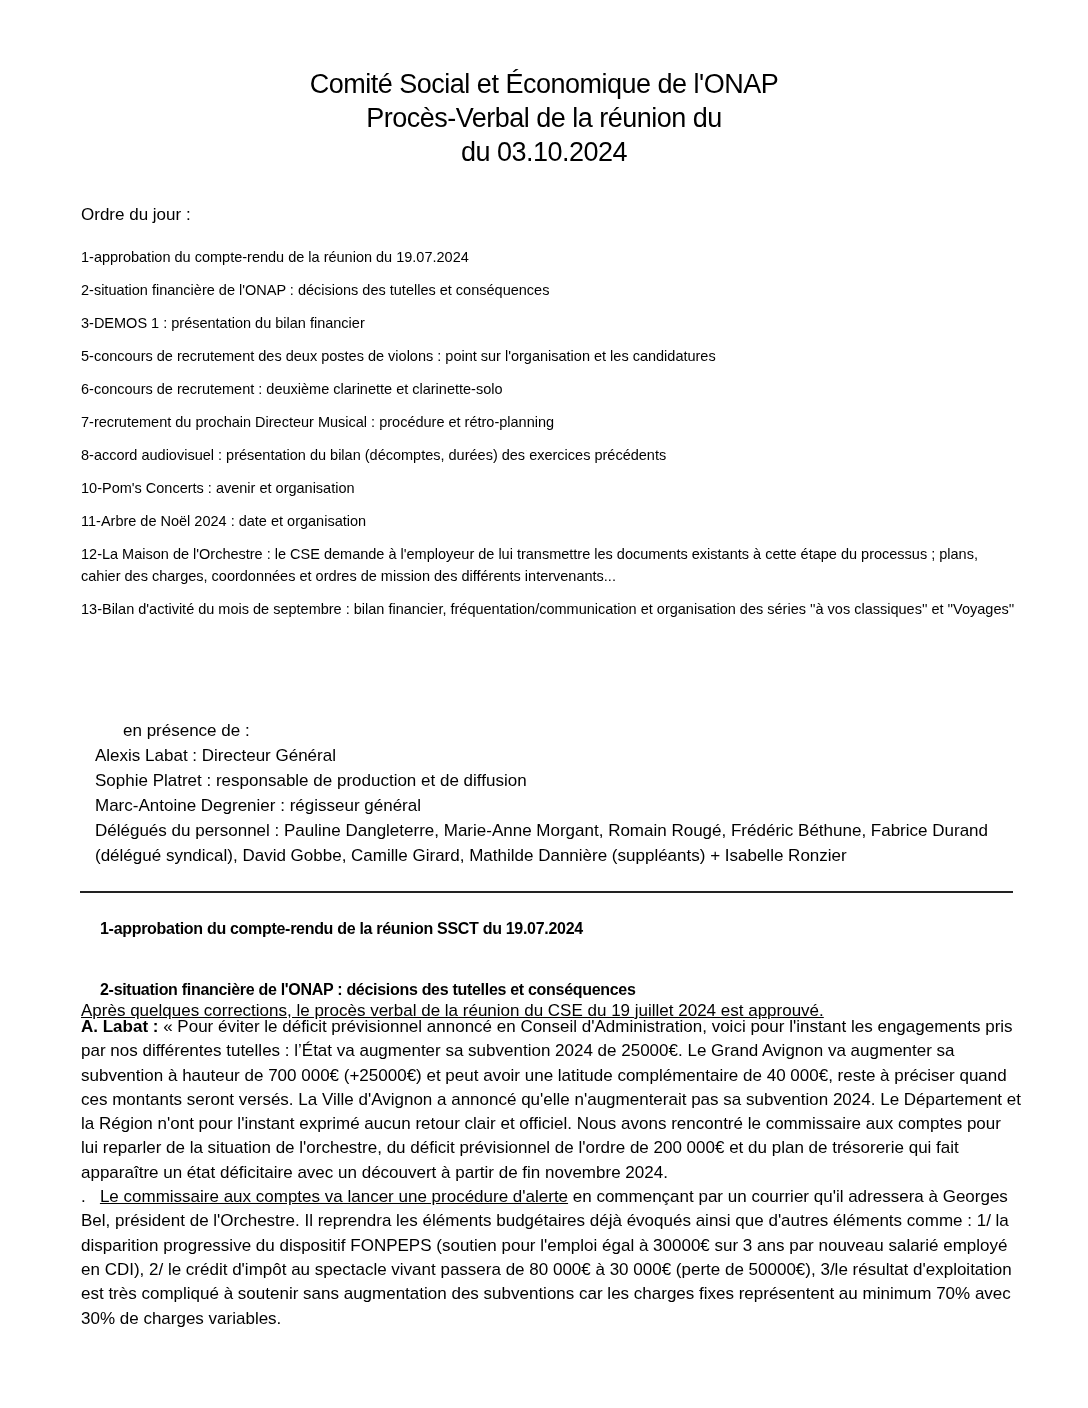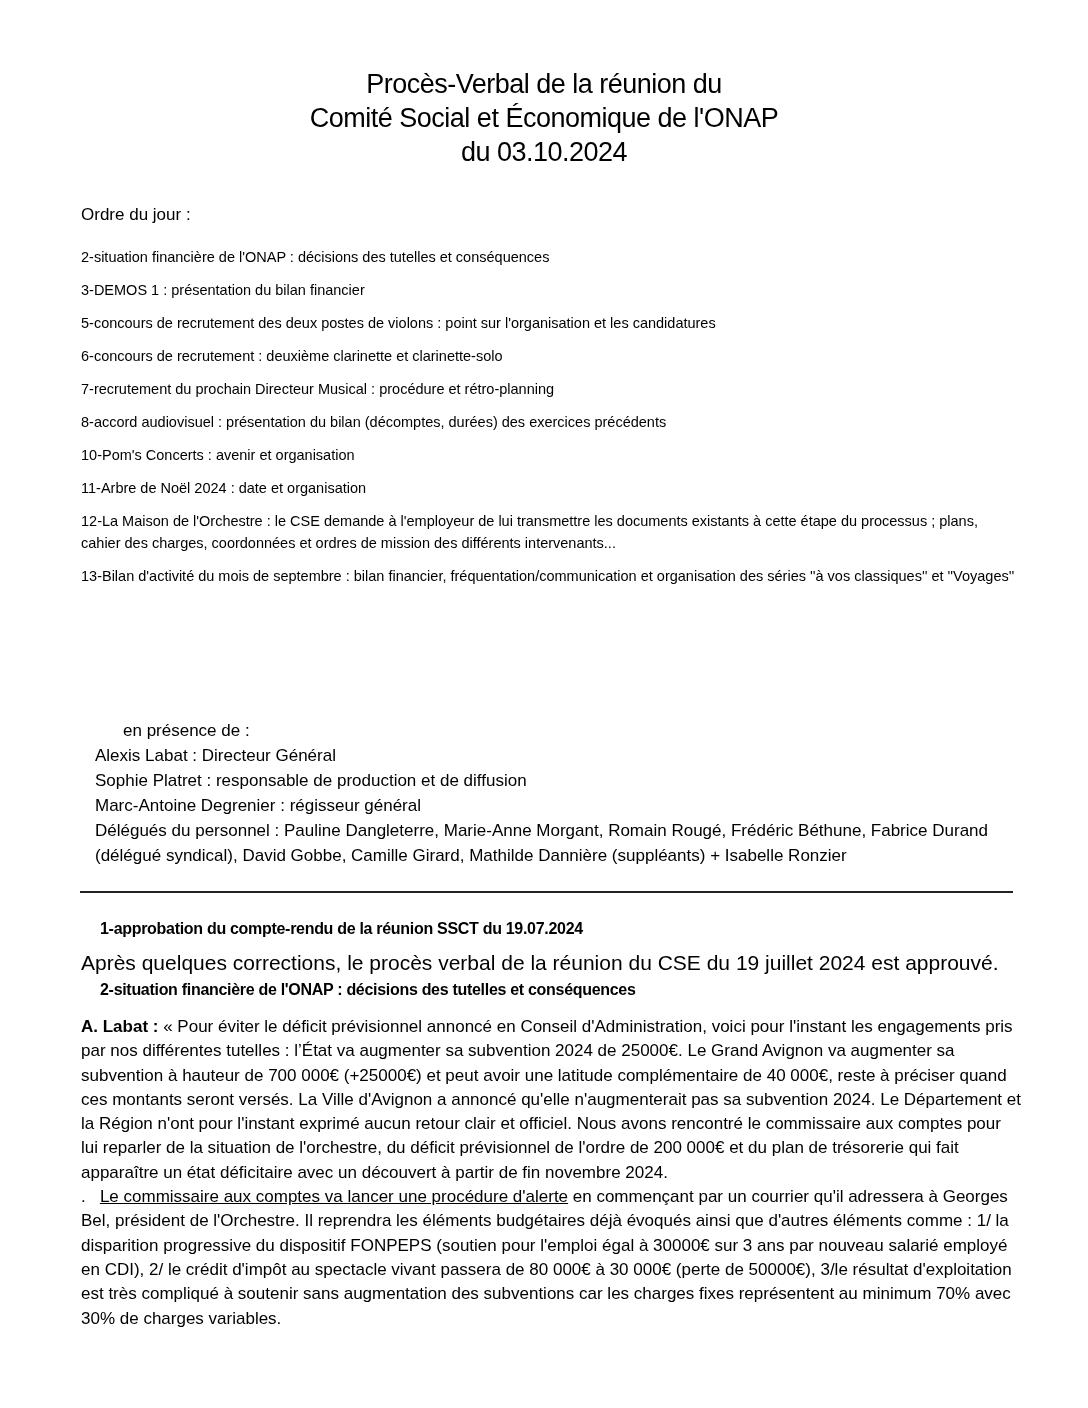--- a/index.html
+++ b/index.html
@@ -6,37 +6,38 @@
   body { width: 1088px; height: 1408px; position: relative; overflow: hidden; color: #000; font-family: "Liberation Sans", sans-serif; }
   .title { position: absolute; left: 0; top: 67px; width: 1088px; text-align: center; font-size: 27px; line-height: 34px; letter-spacing: -0.5px; }
   .title div { white-space: nowrap; }
   .agenda-label { position: absolute; left: 81px; top: 205px; font-size: 17px; }
   .agenda { position: absolute; left: 81px; top: 246px; width: 940px; font-size: 14.5px; line-height: 22px; }
   .agenda .item { margin: 0 0 11px 0; }
   .presence { position: absolute; left: 95px; top: 718px; width: 940px; font-size: 17px; line-height: 25px; }
   .presence .intro { padding-left: 28px; }
   .hr { position: absolute; left: 80px; top: 891px; width: 933px; height: 2px; background: #222; }
   .h1 { position: absolute; left: 100px; top: 920px; font-size: 16px; font-weight: bold; letter-spacing: -0.3px; }
-  .p1 { position: absolute; left: 81px; top: 951px; font-size: 21px; }
+  .p1 { position: absolute; left: 81px; top: 1001px; font-size: 17px; text-decoration: underline; }
   .h2 { position: absolute; left: 100px; top: 981px; font-size: 16px; font-weight: bold; letter-spacing: -0.3px; }
   .body { position: absolute; left: 81px; top: 1015px; width: 940px; font-size: 17px; line-height: 24.3px; }
   .u { text-decoration: underline; text-align: right; }
 </style>
 </head>
 <body>
 
 <div class="title">
+  <div>Comité Social et Économique de l'ONAP</div>
   <div>Procès-Verbal de la réunion du</div>
-  <div>Comité Social et Économique de l'ONAP</div>
   <div>du 03.10.2024</div>
 </div>
 
 <div class="agenda-label">Ordre du jour :</div>
 
 <div class="agenda">
+  <div class="item">1-approbation du compte-rendu de la réunion du 19.07.2024</div>
   <div class="item">2-situation financière de l'ONAP : décisions des tutelles et conséquences</div>
   <div class="item">3-DEMOS 1 : présentation du bilan financier</div>
   <div class="item">5-concours de recrutement des deux postes de violons : point sur l'organisation et les candidatures</div>
   <div class="item">6-concours de recrutement : deuxième clarinette et clarinette-solo</div>
   <div class="item">7-recrutement du prochain Directeur Musical : procédure et rétro-planning</div>
   <div class="item">8-accord audiovisuel : présentation du bilan (décomptes, durées) des exercices précédents</div>
   <div class="item">10-Pom's Concerts : avenir et organisation</div>
   <div class="item">11-Arbre de Noël 2024 : date et organisation</div>
   <div class="item">12-La Maison de l'Orchestre : le CSE demande à l'employeur de lui transmettre les documents existants à cette étape du processus ; plans, cahier des charges, coordonnées et ordres de mission des différents intervenants...</div>
   <div class="item">13-Bilan d'activité du mois de septembre : bilan financier, fréquentation/communication et organisation des séries ''à vos classiques'' et ''Voyages''</div>

